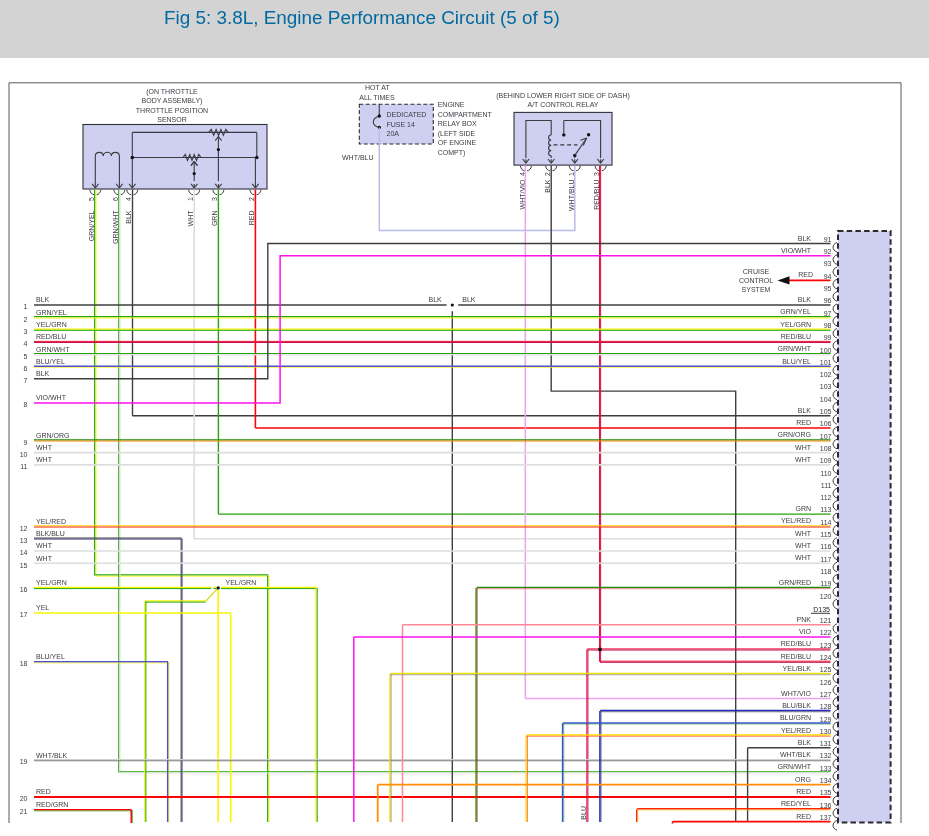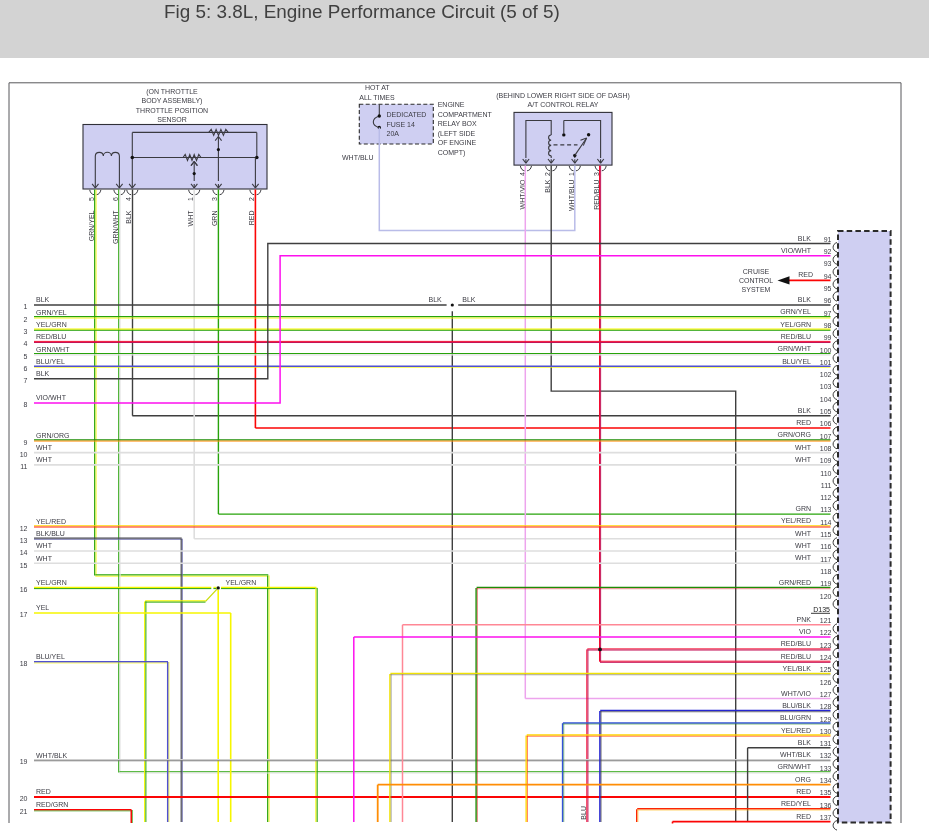--- a/index.html
+++ b/index.html
@@ -1,17 +1,17 @@
 <!DOCTYPE html>
 <html><head><meta charset="utf-8">
 <style>
 html,body{margin:0;padding:0;background:#fff;}
 body{width:929px;height:836px;overflow:hidden;font-family:"Liberation Sans",sans-serif;}
 #bar{position:absolute;left:0;top:0;width:929px;height:57.5px;background:#d3d3d3;}
-#title{position:absolute;left:164px;top:1px;font-size:18.9px;color:#404040;}
+#title{position:absolute;left:164px;top:7px;font-size:18.9px;color:#0369a1;}
 #wrap{position:absolute;left:0;top:0;}
 text{font-family:"Liberation Sans",sans-serif;}
 </style></head>
 <body>
 <div id="bar"></div>
 <div id="title">Fig 5: 3.8L, Engine Performance Circuit (5 of 5)</div>
 <div id="wrap">
 <svg width="929" height="836" viewBox="0 0 929 836" font-family="Liberation Sans, sans-serif">
 <path d="M 9 823 L 9 82.8 L 901 82.8 L 901 823" stroke="#57575b" stroke-width="1" fill="none"></path>
 <rect x="838" y="231" width="52.6" height="591.4" fill="#cfcff2" stroke="#2b2b2b" stroke-width="2" stroke-dasharray="5.5,3.2"></rect>

